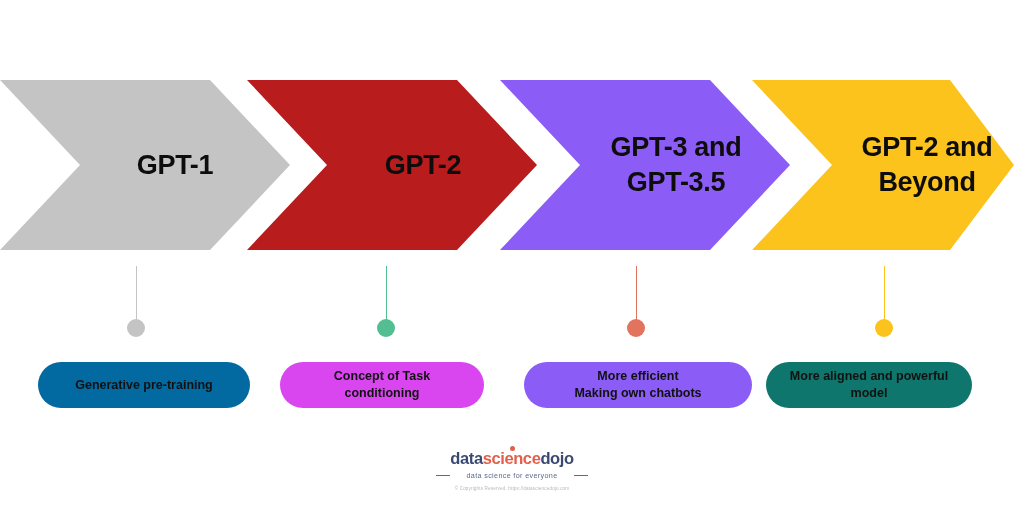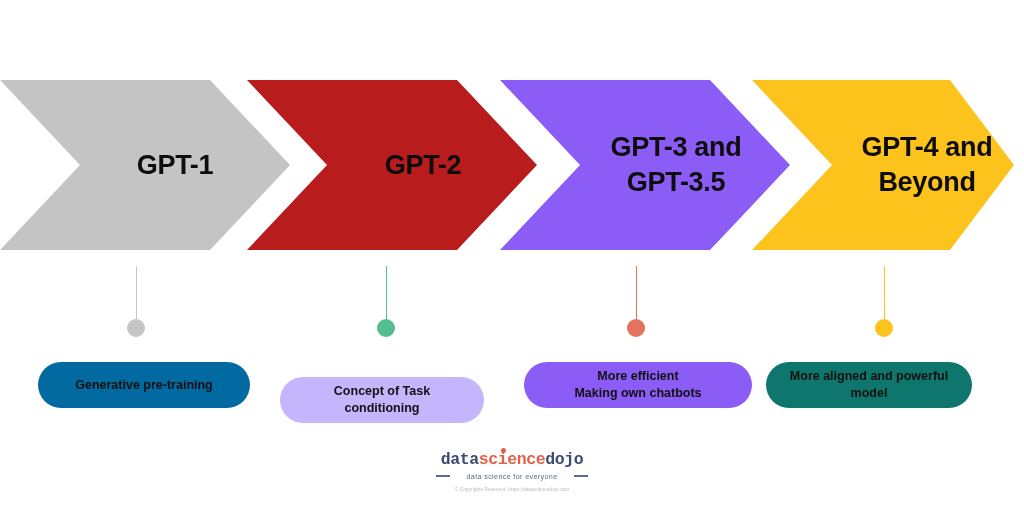--- a/index.html
+++ b/index.html
@@ -129,21 +129,20 @@
     width: 1024px;
     text-align: center;
   }
   #logo-wordmark {
     font-size: 16.5px;
     font-weight: bold;
     letter-spacing: -0.4px;
     line-height: 1;
     position: relative;
     display: inline-block;
-    font-family: Liberation Mono, monospace;
   }
   #logo-word-data   { color: #3b4a72; }
   #logo-word-science{ color: #e2604a; }
   #logo-word-dojo   { color: #3b4a72; }
   #logo-dot {
     position: absolute;
     width: 5px;
     height: 5px;
     border-radius: 50%;
     background: #e2604a;
@@ -187,21 +186,21 @@
   <div class="chevron" id="chevron-gpt2" style="background: #b91c1c;">
     <span class="chevron-label">GPT-2</span>
   </div>
 
   <div class="chevron" id="chevron-gpt3" style="background: #8b5cf6;">
     <span class="chevron-label">GPT-3 and
 GPT-3.5</span>
   </div>
 
   <div class="chevron" id="chevron-gpt4" style="background: rgb(252, 195, 29);">
-    <span class="chevron-label">GPT-4 and
+    <span class="chevron-label">GPT-2 and
 Beyond</span>
   </div>
 
 </div>
 
 <div class="connector" style="left:136px; top:266px;">
   <span class="connector-line" id="connector-line-gpt1" style="background: rgb(196, 196, 196);"></span>
   <span class="connector-dot" id="connector-dot-gpt1" style="background: rgb(196, 196, 196);"></span>
 </div>
 
@@ -217,21 +216,21 @@
 
 <div class="connector" style="left:884px; top:266px;">
   <span class="connector-line" id="connector-line-gpt4" style="background: rgb(252, 195, 29);"></span>
   <span class="connector-dot" id="connector-dot-gpt4" style="background: rgb(252, 195, 29);"></span>
 </div>
 
 <div class="pill" id="pill-gpt1" style="background: #0369a1;">
   <span class="pill-label">Generative pre-training</span>
 </div>
 
-<div class="pill" id="pill-gpt2" style="background: #c4b5fd; margin-top: 15px;">
+<div class="pill" id="pill-gpt2" style="background: #d946ef;">
   <span class="pill-label">Concept of  Task
 conditioning</span>
 </div>
 
 <div class="pill" id="pill-gpt3" style="background: #8b5cf6;">
   <span class="pill-label">More efficient
 Making own chatbots</span>
 </div>
 
 <div class="pill" id="pill-gpt4" style="background: #0f766e;">

